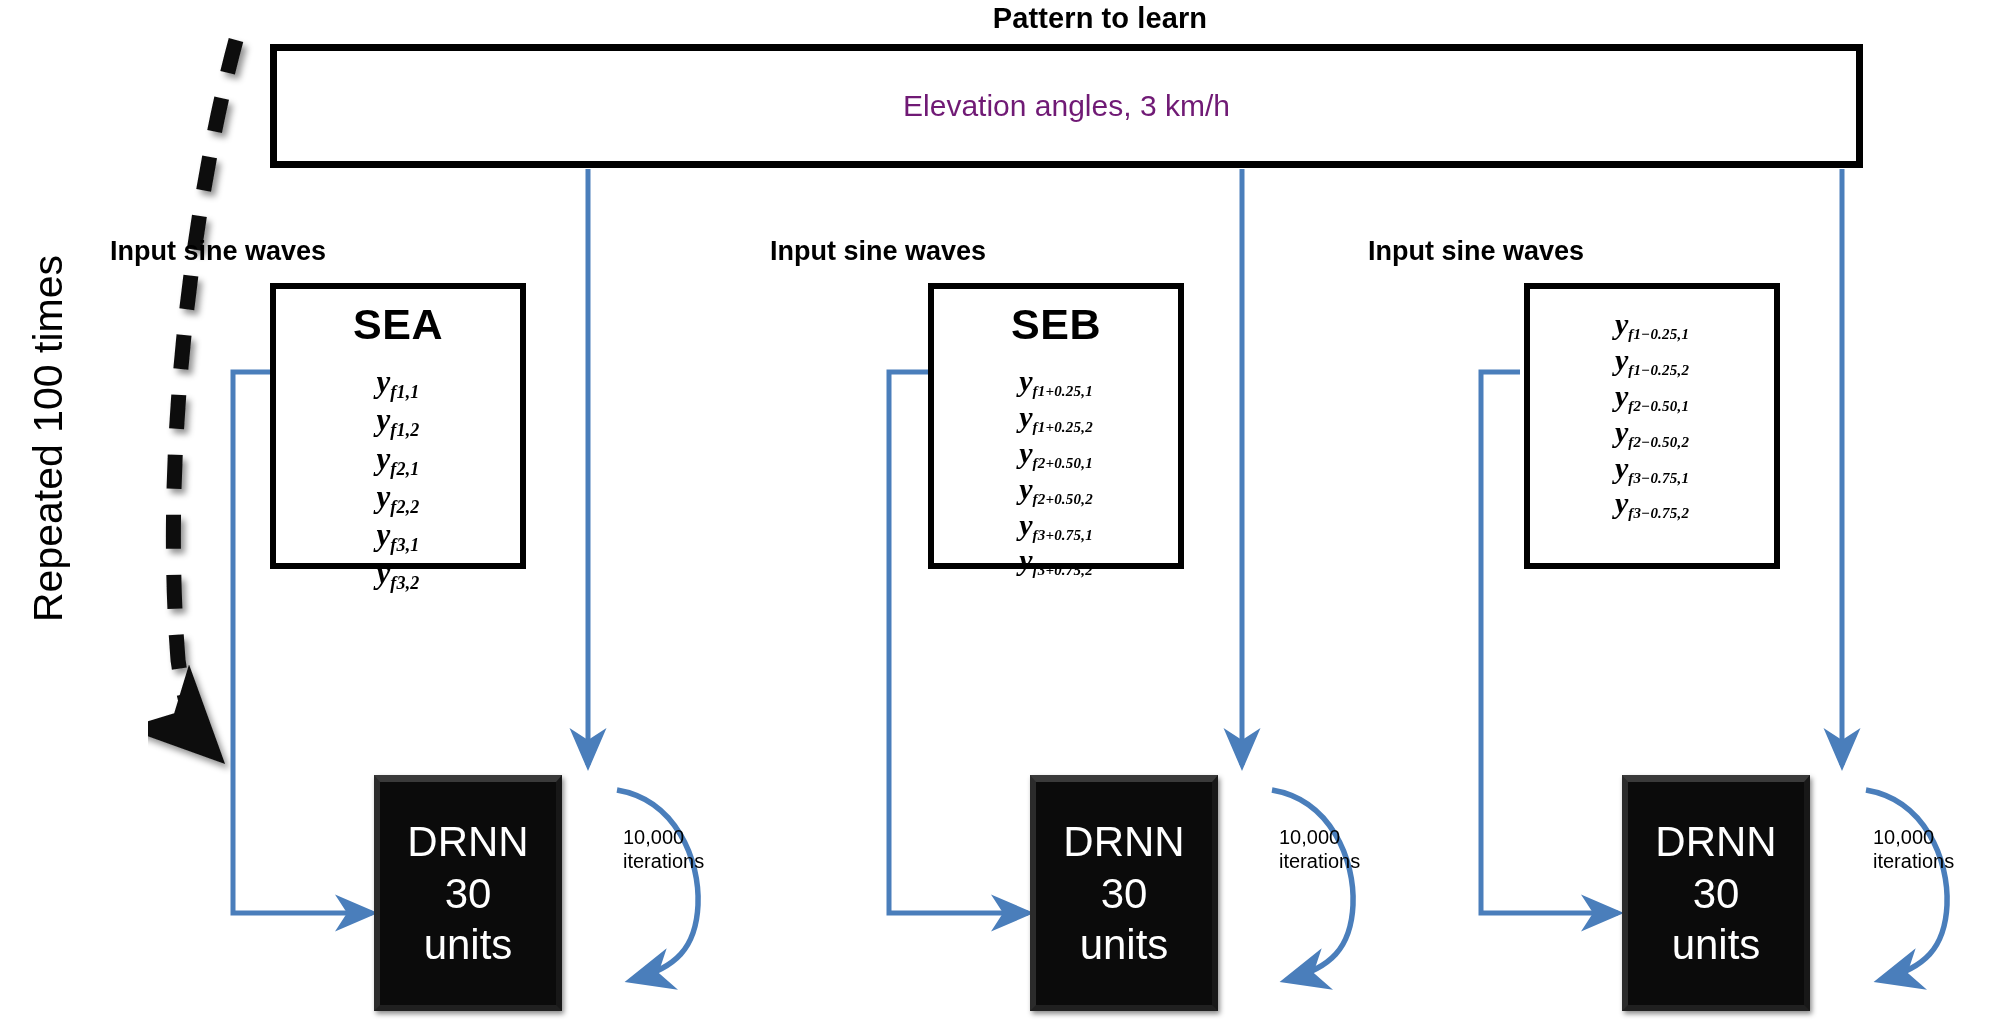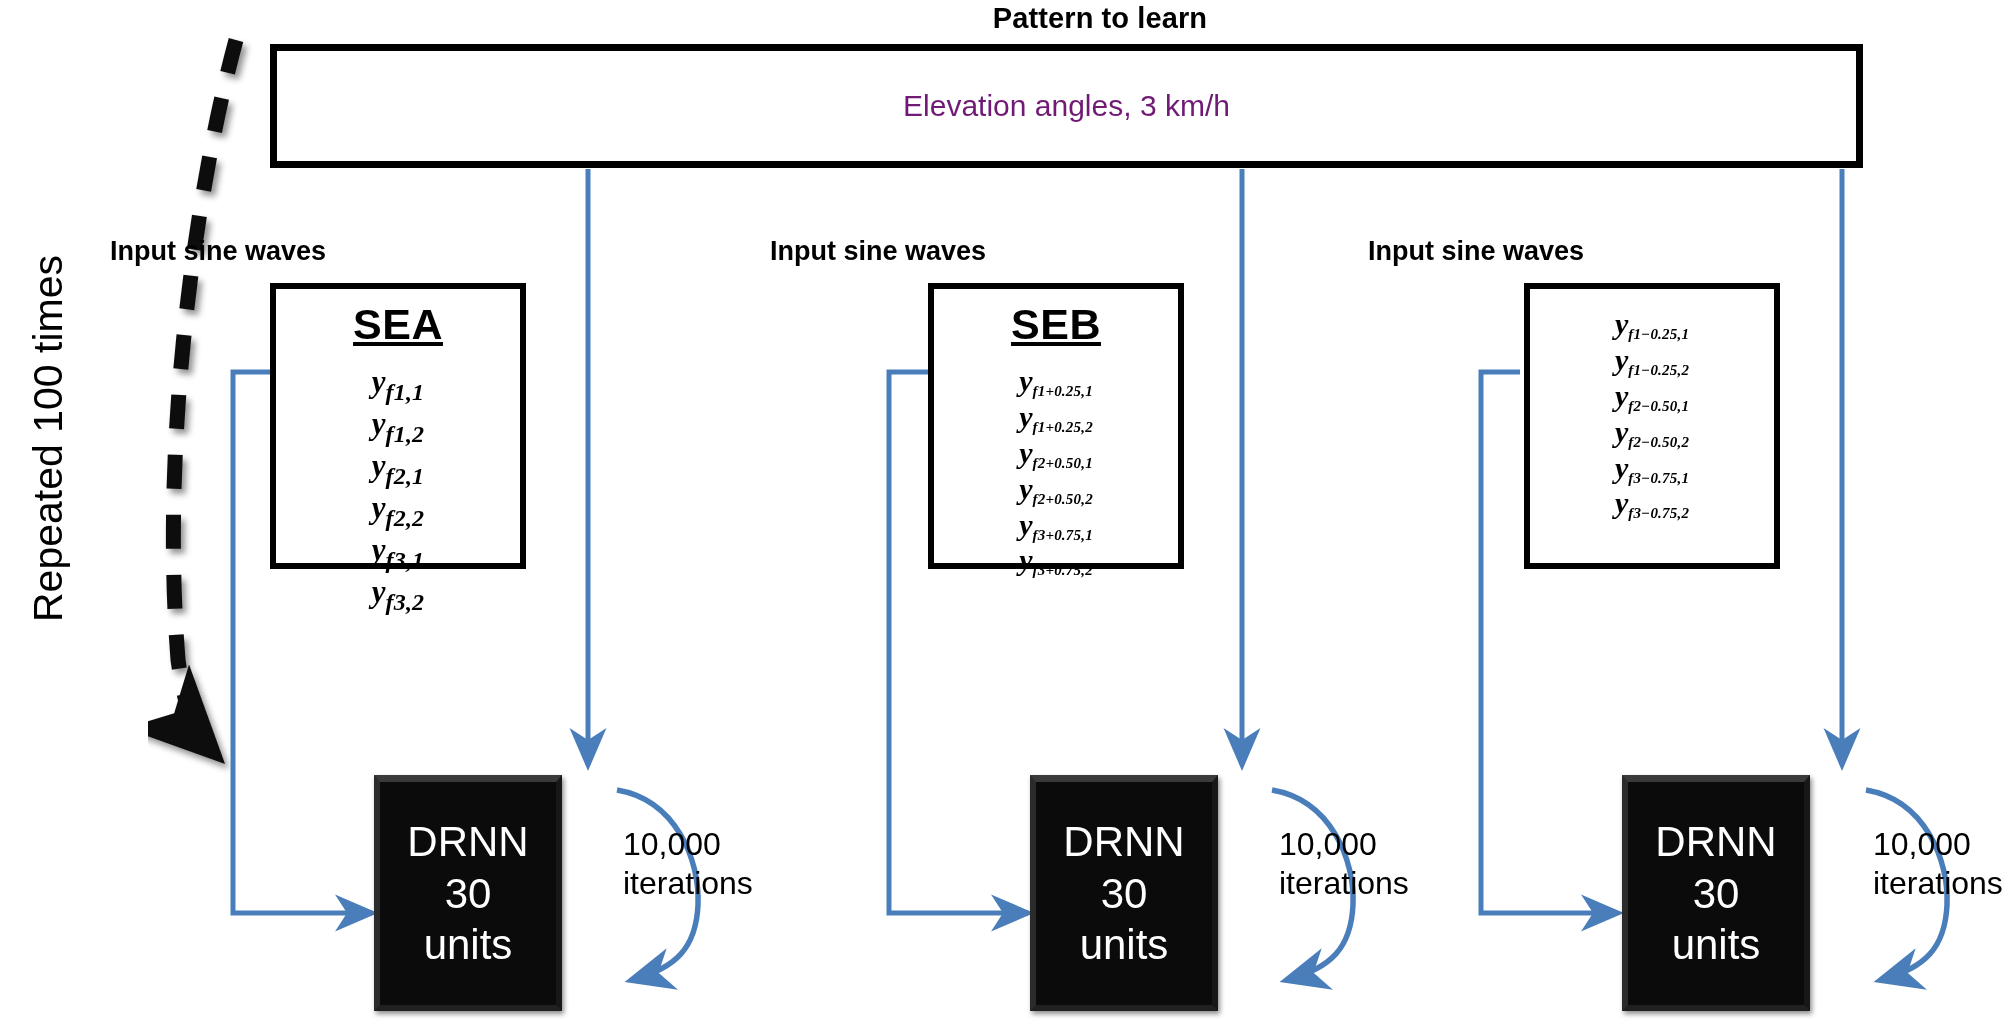--- a/index.html
+++ b/index.html
@@ -27,33 +27,33 @@
     font-size:27px;font-weight:bold;top:236px;
   }
 
   
   .se-box{
     position:absolute;top:283px;width:256px;height:286px;
     border:6px solid #000;background:#fff;box-sizing:border-box;
   }
   .se-title{
     text-align:center;font-size:43px;font-weight:bold;
-    margin-top:14px;line-height:1;letter-spacing:.5px;text-decoration:underline;
+    margin-top:14px;line-height:1;letter-spacing:.5px;
   }
   .se-list{
     margin-top:18px;padding-left:0;list-style:none;
     display:flex;flex-direction:column;align-items:center;
   }
   .se-list li{
     font-family:"Liberation Serif","DejaVu Serif",serif;
     font-size:31px;font-weight:bold;font-style:italic;
     line-height:1.13;white-space:nowrap;
   }
   .se-list li .sub{
-    font-size:24px;font-style:italic;font-weight:bold;
+    font-size:18px;font-style:italic;font-weight:bold;
     vertical-align:-0.33em;letter-spacing:.2px;
   }
   
   .se-box.wide .se-list li{font-size:30px;}
   .se-box.wide .se-list li .sub{font-size:15px;}
 
   
   .drnn{
     position:absolute;width:188px;height:236px;
     background:#0b0b0b;box-sizing:border-box;
@@ -62,21 +62,21 @@
     border-right:6px solid #181818;
     border-bottom:6px solid #202020;
     box-shadow:2px 3px 5px rgba(0,0,0,.45);
     display:flex;flex-direction:column;align-items:center;justify-content:center;
     color:#fff;
   }
   .drnn span{font-size:42px;line-height:1.23;font-weight:400;}
 
   
   .iter-label{
-    position:absolute;width:170px;text-align:left;font-size:32px;line-height:1.22;
+    position:absolute;width:170px;text-align:left;font-size:20px;line-height:1.22;
   }
   .iter-label .l2{display:block;}
 
   
   #repeat-label{
     position:absolute;left:-232px;top:415px;width:560px;
     transform:rotate(-90deg);transform-origin:center center;
     font-size:41px;text-align:center;white-space:nowrap;
   }
 </style>

